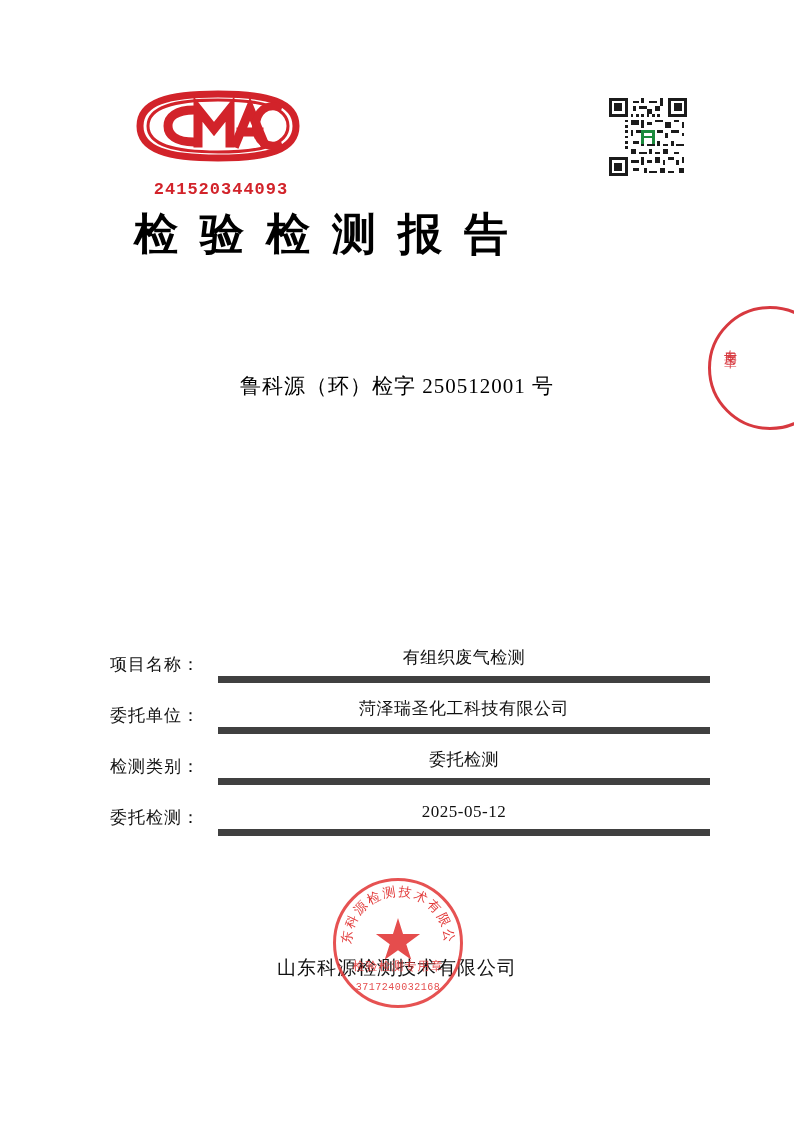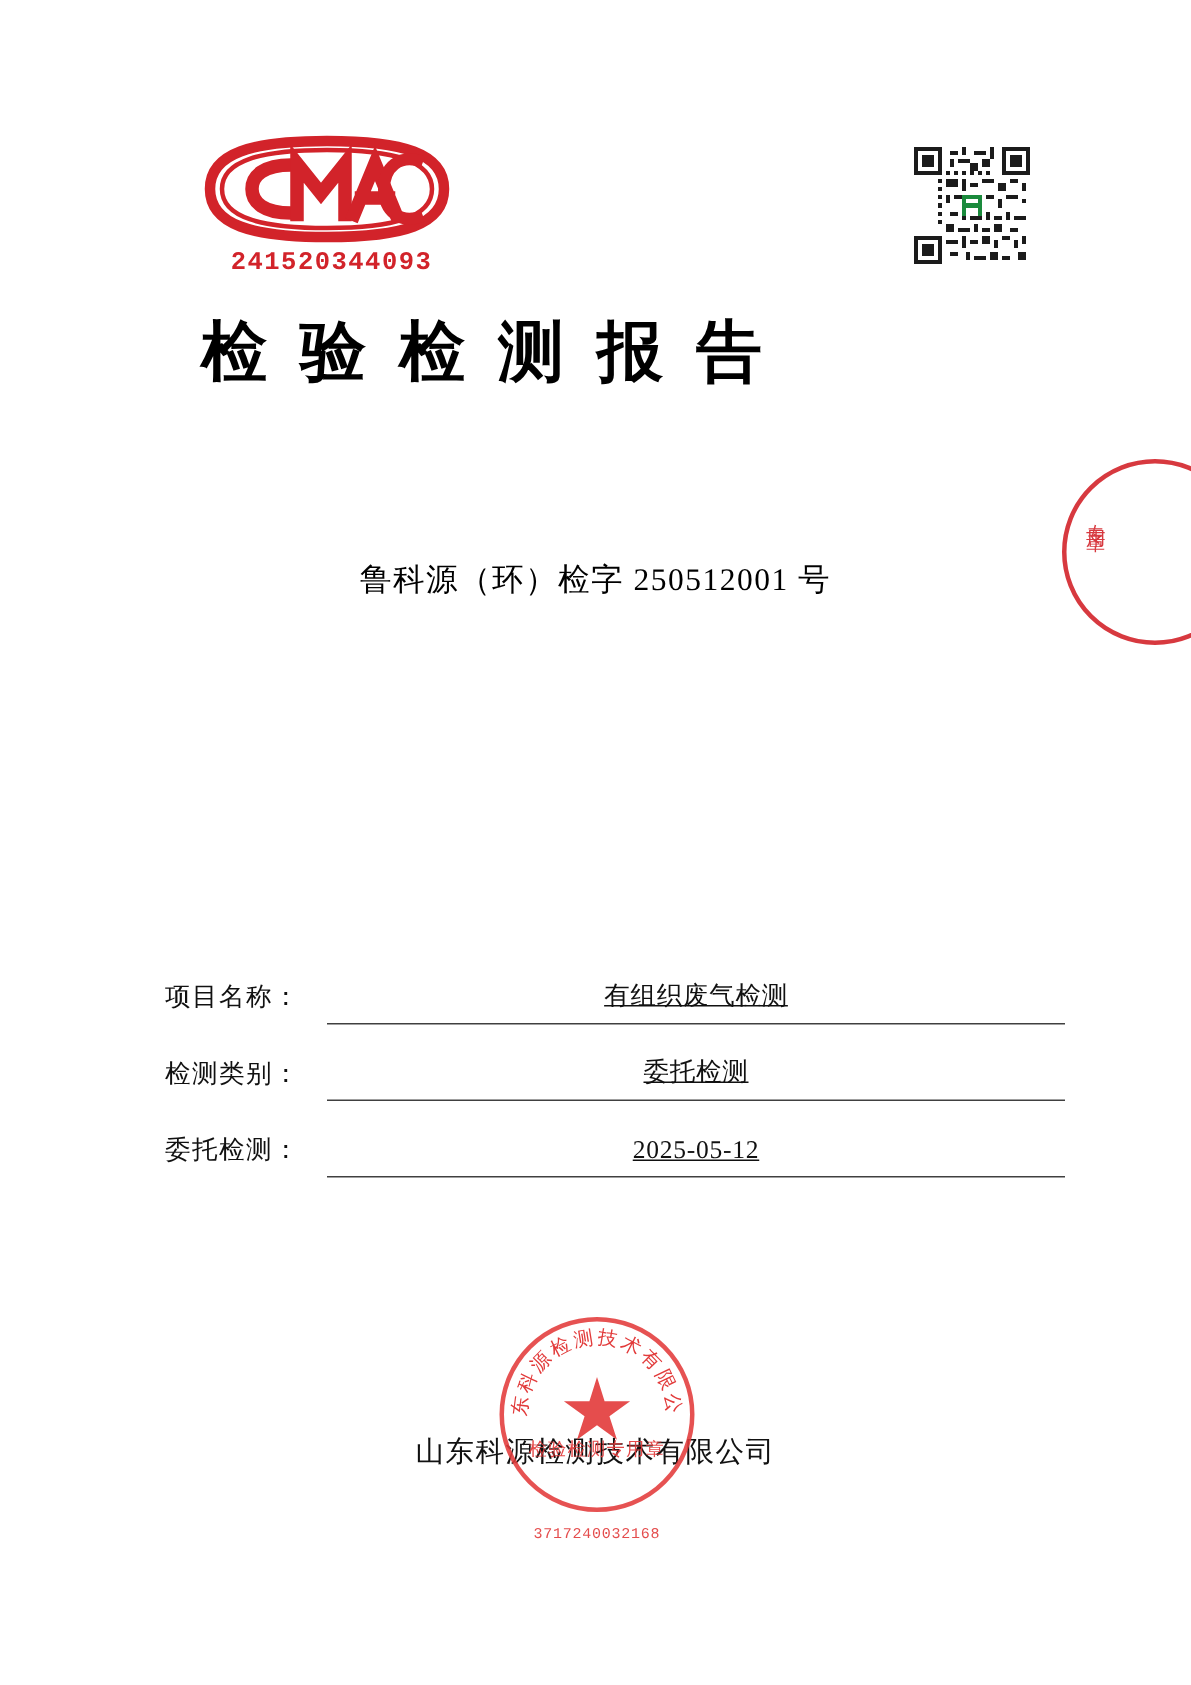--- a/index.html
+++ b/index.html
@@ -27,21 +27,21 @@
     width: 172px;
     height: 76px;
     display: block;
   }
   .cma-number {
     font-family: "Liberation Mono", "DejaVu Sans Mono", monospace;
     color: #d2232a;
     font-size: 17px;
     letter-spacing: 1px;
     text-align: center;
-    margin-top: 2px;
+    margin-top: 16px;
     font-weight: 700;
     width: 178px;
   }
 
   
   .qr {
     position: absolute;
     right: 107px;
     top: 98px;
     width: 78px;
@@ -113,23 +113,22 @@
     font-size: 17px;
     letter-spacing: 1px;
     padding-bottom: 7px;
     white-space: nowrap;
   }
   .field-value {
     flex: 1;
     text-align: center;
     font-size: 17px;
     padding-bottom: 7px;
-    border-bottom: 1px solid #404040;
+    border-bottom: 7px solid #404040;
     letter-spacing: .5px;
-    text-decoration: underline;
   }
 
   
   .company {
     position: absolute;
     top: 955px;
     left: 0;
     width: 794px;
     text-align: center;
     font-size: 19px;
@@ -182,21 +181,20 @@
     position: absolute;
     left: 0;
     top: 104px;
     width: 130px;
     text-align: center;
     font-size: 10px;
     color: #e23a3a;
     font-family: "Liberation Mono", "DejaVu Sans Mono", monospace;
     letter-spacing: .5px;
     opacity: .9;
-    margin-top: 36px;
   }
 </style>
 </head>
 <body>
 
 <div class="cma-block">
   <svg class="cma-logo" viewBox="0 0 172 76">
     <path d="M8 38 C8 14, 36 6, 86 6 C136 6, 164 14, 164 38 C164 62, 136 70, 86 70 C36 70, 8 62, 8 38 Z" fill="none" stroke="#d2232a" stroke-width="7"></path>
     <path d="M16 38 C16 19, 42 12, 86 12 C130 12, 156 19, 156 38 C156 57, 130 64, 86 64 C42 64, 16 57, 16 38 Z" fill="none" stroke="#d2232a" stroke-width="3"></path>
 
@@ -313,20 +311,24 @@
 <div class="edge-stamp">
   <span>专用章</span>
 </div>
 
 <div class="fields">
   <div class="field-row">
     <div class="field-label">项目名称：</div>
     <div class="field-value">有组织废气检测</div>
   </div>
   <div class="field-row">
+    <div class="field-label">委托单位：</div>
+    <div class="field-value">菏泽瑞圣化工科技有限公司</div>
+  </div>
+  <div class="field-row">
     <div class="field-label">检测类别：</div>
     <div class="field-value">委托检测</div>
   </div>
   <div class="field-row">
     <div class="field-label">委托检测：</div>
     <div class="field-value">2025-05-12</div>
   </div>
 </div>
 
 <div class="company">山东科源检测技术有限公司</div>

